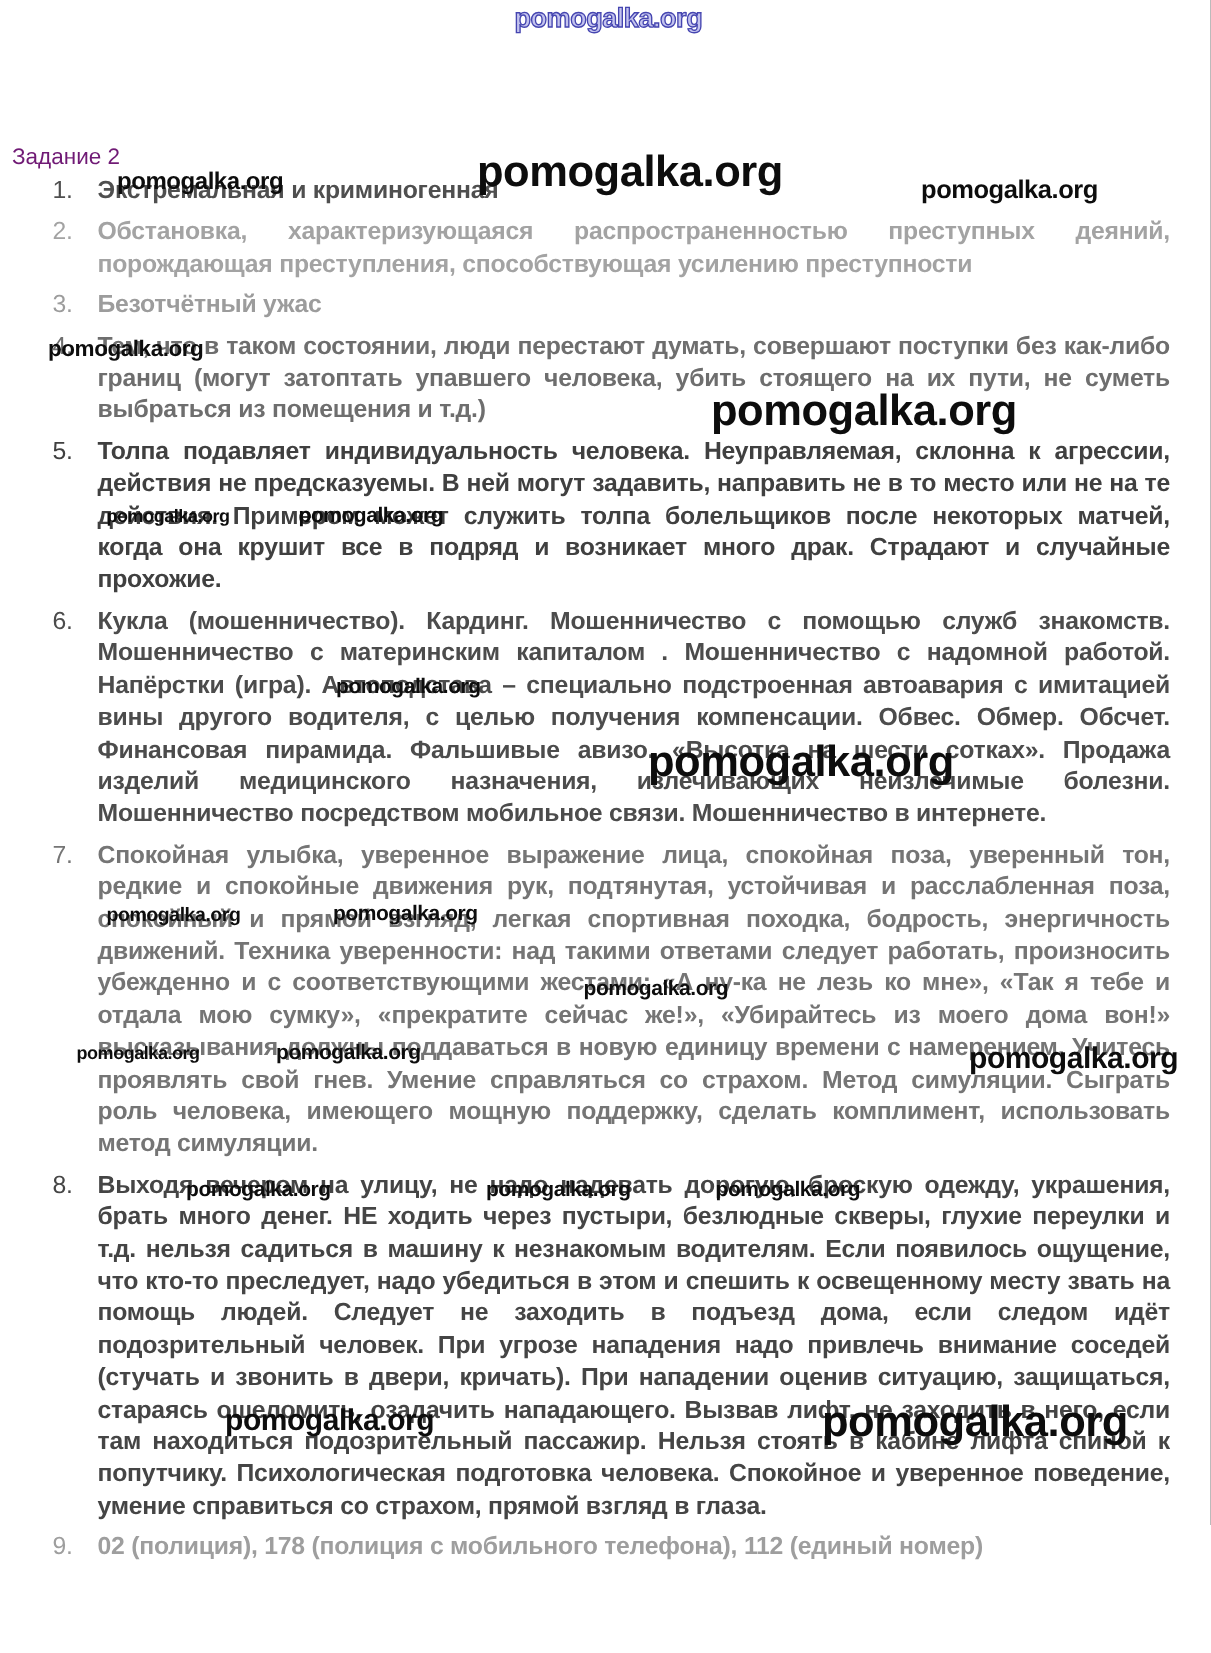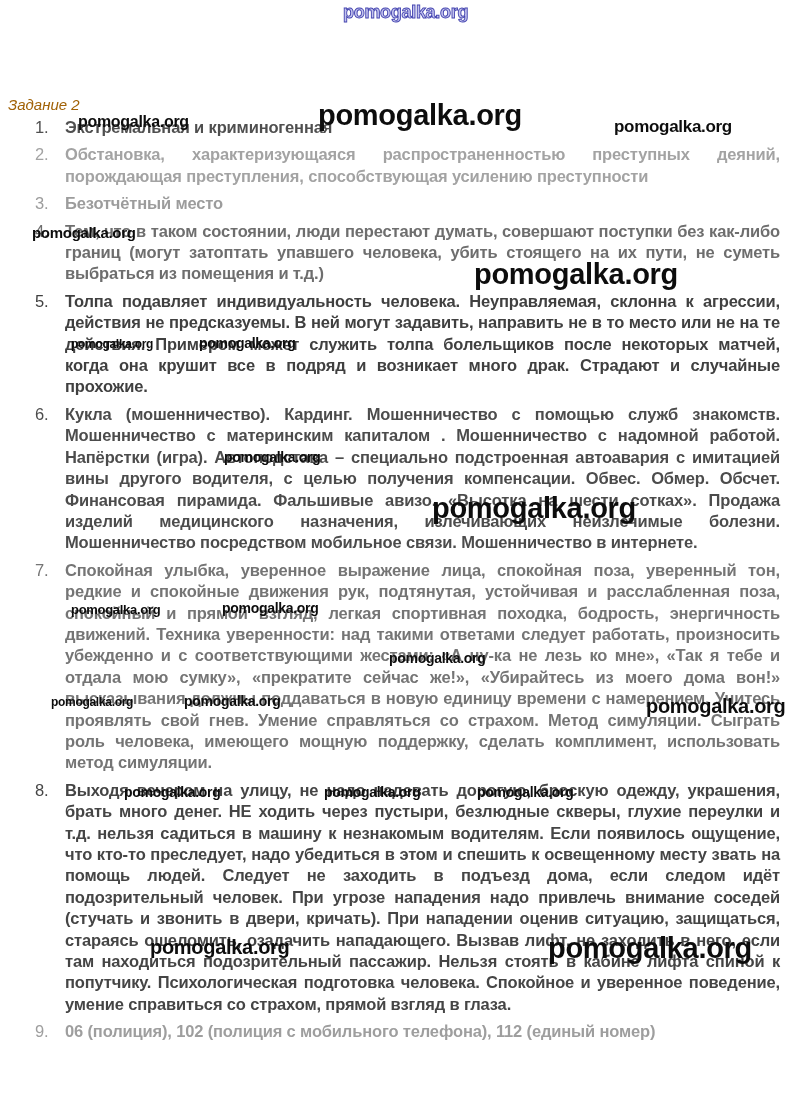--- a/index.html
+++ b/index.html
@@ -2,21 +2,21 @@
 <html><head>
 <meta charset="utf-8">
 <style>
   html,body { margin:0; padding:0; background:#888; }
   .page {
     position:relative; width:807px; height:1102px; margin:0 auto;
     background:#ffffff; overflow:hidden;
     font-family:"Liberation Sans", sans-serif;
   }
   .doc { position:absolute; left:8px; top:96px; width:772px; }
-  .title { font-size:15px; color:#a16207; margin:0 0 4px 0; font-weight:400;font-style:italic; }
+  .title { font-size:15px; color:#701a75; margin:0 0 4px 0; font-weight:400; }
   ol.answers { list-style:none; margin:0; padding:0 0 0 27px; }
   ol.answers li { display:flex; margin-bottom:6px; line-height:21.4px; font-size:16.5px; letter-spacing:-0.15px; }
   ol.answers .num { flex:0 0 30px; }
   ol.answers .txt { flex:1; text-align:justify;font-weight:bold; }
   .t1 { color:#4f4f4f; } .t2 { color:#a3a3a3; } .t3 { color:#9c9c9c; }
   .t4 { color:#6e6e6e; } .t5 { color:#404040; } .t6 { color:#4c4c4c; }
   .t7 { color:#757575; } .t8 { color:#454545; } .t9 { color:#9e9e9e; }
   .wm {
     position:absolute; font-family:"Liberation Sans", sans-serif;
     font-weight:700; color:#0d0d0d; white-space:nowrap; z-index:5;
@@ -59,21 +59,21 @@
       <li class="t1">
         <span class="num">1.</span>
         <span class="txt">Экстремальная и криминогенная</span>
       </li>
       <li class="t2">
         <span class="num">2.</span>
         <span class="txt">Обстановка, характеризующаяся распространенностью преступных деяний, порождающая преступления, способствующая усилению преступности</span>
       </li>
       <li class="t3">
         <span class="num">3.</span>
-        <span class="txt">Безотчётный место</span>
+        <span class="txt">Безотчётный ужас</span>
       </li>
       <li class="t4">
         <span class="num">4.</span>
         <span class="txt">Тем, что в таком состоянии, люди перестают думать, совершают поступки без как-либо границ (могут затоптать упавшего человека, убить стоящего на их пути, не суметь выбраться из помещения и т.д.)</span>
       </li>
       <li class="t5">
         <span class="num">5.</span>
         <span class="txt">Толпа подавляет индивидуальность человека. Неуправляемая, склонна к агрессии, действия не предсказуемы.  В ней могут задавить, направить не в то место или не на те действия. Примером может служить толпа болельщиков после некоторых матчей, когда она крушит все в подряд и возникает много драк. Страдают и случайные прохожие.</span>
       </li>
       <li class="t6">
@@ -83,18 +83,18 @@
       <li class="t7">
         <span class="num">7.</span>
         <span class="txt">Спокойная улыбка, уверенное выражение лица, спокойная поза, уверенный тон, редкие и спокойные движения рук, подтянутая, устойчивая и расслабленная поза, спокойный  и прямой взгляд, легкая спортивная походка, бодрость, энергичность движений. Техника уверенности: над такими ответами следует работать, произносить убежденно и с соответствующими жестами: «А ну-ка не лезь ко мне», «Так я тебе и отдала мою сумку», «прекратите сейчас же!», «Убирайтесь из моего дома вон!» высказывания должны поддаваться в новую единицу времени с намерением. Учитесь проявлять свой гнев. Умение справляться со страхом. Метод симуляции. Сыграть роль человека, имеющего мощную поддержку, сделать комплимент, использовать метод симуляции.</span>
       </li>
       <li class="t8">
         <span class="num">8.</span>
         <span class="txt">Выходя вечером на улицу, не надо надевать дорогую, броскую одежду, украшения, брать много денег. НЕ ходить через пустыри, безлюдные скверы, глухие переулки и т.д. нельзя садиться в машину к незнакомым водителям. Если появилось ощущение, что кто-то преследует, надо убедиться в этом и спешить к освещенному месту звать на помощь людей. Следует не заходить в подъезд дома, если следом идёт подозрительный человек. При угрозе нападения надо привлечь внимание соседей (стучать и звонить в двери, кричать). При нападении оценив ситуацию, защищаться, стараясь ошеломить, озадачить нападающего. Вызвав лифт, не заходить в него, если там находиться подозрительный пассажир. Нельзя стоять в кабине лифта спиной к попутчику. Психологическая подготовка человека. Спокойное и уверенное поведение, умение справиться со страхом, прямой взгляд в глаза.</span>
       </li>
       <li class="t9">
         <span class="num">9.</span>
-        <span class="txt">06 (полиция), 102 (полиция с мобильного телефона), 112 (единый номер)</span>
+        <span class="txt">02 (полиция), 178 (полиция с мобильного телефона), 112 (единый номер)</span>
       </li>
     </ol>
   </div>
 
 </div>
 
 </body></html>

